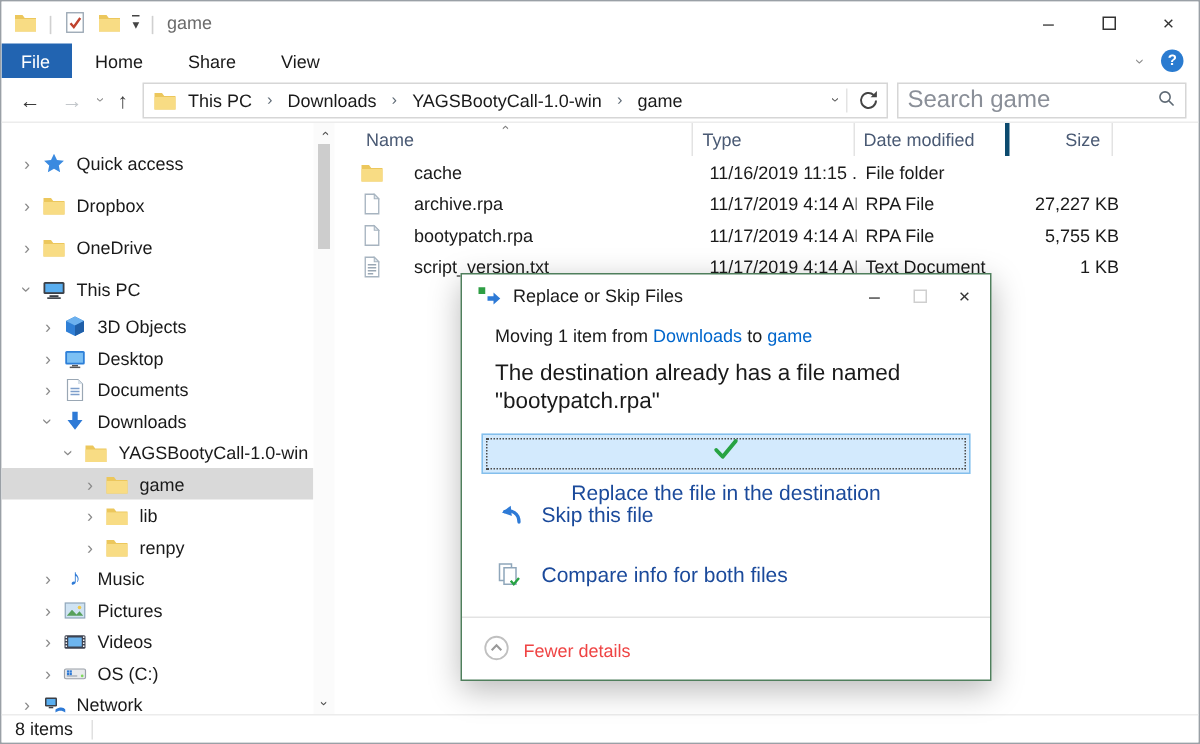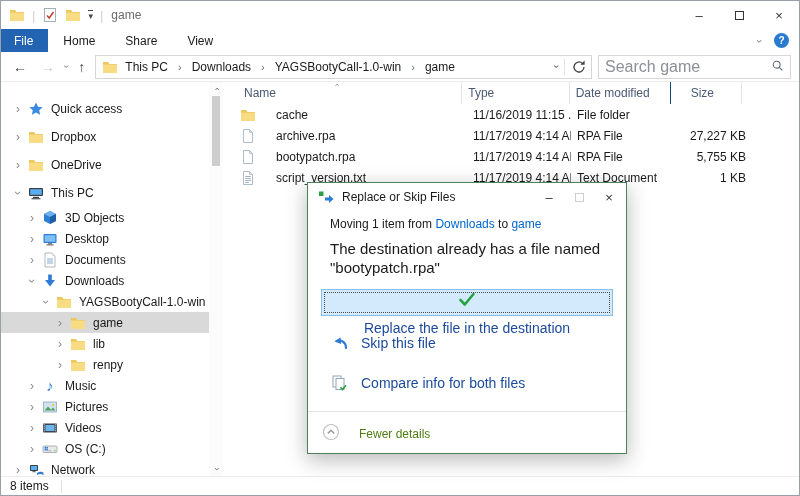--- a/index.html
+++ b/index.html
@@ -72,40 +72,40 @@
   .scroll-arrow.down { transform:rotate(90deg); }
   .scroll-thumb { width:8px; height:70px; background:#cdcdcd; margin-top:2px; }
   .scroll-track-fill { flex:1; }
 
   .filelist { flex:1; position:relative; overflow:hidden; }
   .flhead { height:22px; display:flex; color:#4a5a74; }
   .fcol { display:flex; align-items:center; position:relative; }
   .fcol.c-name { width:244px; padding-left:21px; }
   .fcol.c-date { width:104px; padding-left:6px; border-left:1px solid #e3e3e3; }
   .fcol.c-type { width:110px; padding-left:6px; border-left:1px solid #e3e3e3; }
-  .fcol.c-size { width:72px; justify-content:center; padding-right:7px; border-left:1px solid #0c4a6e; }
+  .fcol.c-size { width:72px; justify-content:flex-end; padding-right:7px; border-left:3px solid #0c4a6e; }
   .fcol.c-extra { width:60px; border-left:1px solid #e3e3e3; }
   .sort-caret { position:absolute; left:112px; top:-2px; color:#808080; font-size:9px;
                 display:inline-block; transform:rotate(-90deg); }
   .frow { height:21px; display:flex; align-items:center; color:#1a1a1a; }
   .fcell { overflow:hidden; white-space:nowrap; }
   .fcell.c-name { width:244px; padding-left:17px; display:flex; align-items:center; gap:20px; }
   .fcell.c-date { width:104px; padding-left:6px; }
   .fcell.c-type { width:110px; padding-left:6px; }
   .fcell.c-size { width:72px; text-align:right; padding-right:7px; }
   .fico { width:16px; height:16px; flex:none; display:inline-flex; }
   .fico svg { width:16px; height:16px; }
 
   
   .statusbar { height:19px; border-top:1px solid #ececec; display:flex; align-items:center;
                padding-left:9px; background:#fff; }
   .status-div { width:1px; height:13px; background:#e0e0e0; margin-left:12px; }
 
   
-  .dialog { position:absolute; left:306px; top:181px; width:320px; height:272px;
+  .dialog { position:absolute; left:306px; top:181px; width:354px; height:272px;
             background:#fff; border:1px solid var(--dialog_border,#4f7f5c);
             box-shadow:0 6px 20px rgba(0,0,0,.28); }
   .dlg-title { height:28px; display:flex; align-items:center; padding:0 2px 0 10px; gap:8px; }
   .dlg-ic svg { width:16px; height:16px; }
   .dlg-controls { margin-left:auto; display:flex; height:28px; }
   .dbtn { width:30px; display:flex; align-items:center; justify-content:center; color:#333; font-size:13px; }
   .dbtn .maxbox { width:9px; height:9px; border:1px solid #cfcfcf; display:inline-block; }
   .dlg-body { padding:6px 22px 0; }
   .dlg-moving { color:#1a1a1a; }
   .dlg-link { color:var(--link_blue,#0066cc); }
@@ -113,21 +113,21 @@
   .dlg-options { margin-top:12px; margin-left:-9px; margin-right:-9px; display:flex;
                  flex-direction:column; gap:13px; }
   .option { display:flex; align-items:center; gap:12px; height:27px; padding:0 9px;
             font-size:14px; color:var(--command_link_blue,#1b4a9b); border:1px solid transparent; }
   .option.selected { background:var(--selected_option_bg,#d3eafd);
                      border:1px solid var(--selected_option_border,#84bfec);
                      outline:1px dotted #4a4a4a; outline-offset:-4px;flex-direction:column; }
   .opt-ic { width:18px; height:18px; flex:none; display:inline-flex; }
   .opt-ic svg { width:18px; height:18px; }
   .dlg-footer { margin-top:15px; border-top:1px solid #e3e3e3; padding:11px 14px;
-                display:flex; align-items:center; gap:19px; color:#4d7c0f; }
+                display:flex; align-items:center; gap:9px; color:#ef4444; }
   .fd-ic svg { width:18px; height:18px; }
 </style>
 </head>
 <body>
 
 <div class="window">
 
   <div class="titlebar">
     <div class="qat">
       <span class="ic">

